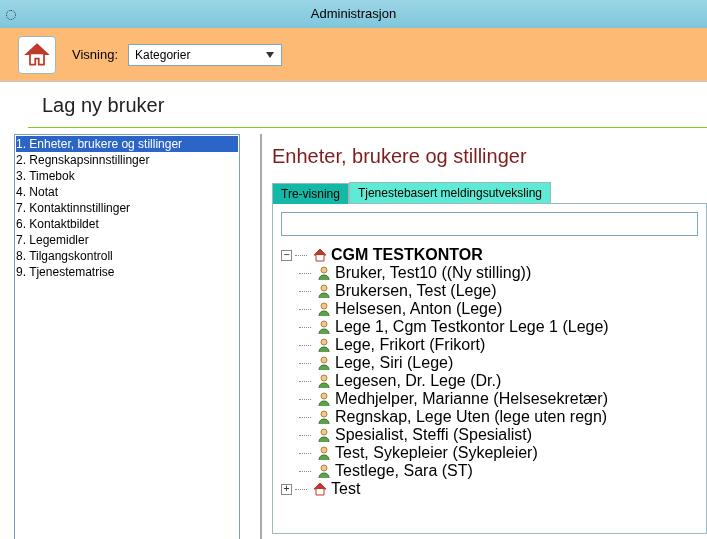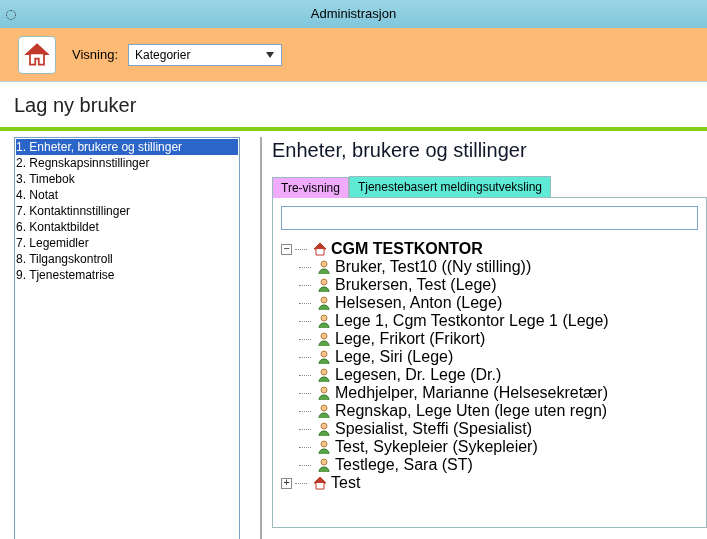--- a/index.html
+++ b/index.html
@@ -33,21 +33,22 @@
     border:1px solid #7da6c9; background:#fff; width:154px; height:22px;
     display:flex; align-items:center; justify-content:space-between;
     padding:0 4px 0 6px;
   }
   .dropdown span { font-size:12px; }
   .dropdown .chev { width:14px; height:14px; display:flex; align-items:center; justify-content:center;}
   .subheader {
     padding: 12px 0 10px 14px;
     font-size: 20px;
     color:#222;
-    border-bottom:4px solid #84cc16;
+    border-bottom:1px solid #84cc16;
+    margin-left:28px;
   }
   .body-row { display:flex; height: calc(539px - 28px - 54px - 44px); }
   .left-list {
     width: 226px;
     border:1px solid #7a9ec0;
     margin: 6px 0 0 14px;
     background:#fff;
     overflow:auto;
     padding:1px;
   }
@@ -60,28 +61,28 @@
   .left-item.selected {
     background:#2b65c7;
     color:#fff;
   }
   .right-pane {
     flex:1;
     margin: 6px 0 0 20px;
     border-left:2px solid #aaa;
     padding-left:10px;
   }
-  .right-title { font-size:20px; margin: 2px 0 14px 0; color:#0f172a;}
+  .right-title { font-size:20px; margin: 11px 0 14px 0; color:#7f1d1d;}
   .tabstrip { display:flex; border-bottom:1px solid #9bb; }
   .tab {
     border:1px solid #9bb; border-bottom:none;
     padding:3px 8px; background:#5eead4; margin-right:0;
     font-size:12px;
   }
-  .tab.active { background:#f0abfc; position:relative; top:1px;}
+  .tab.active { background:#14b8a6; position:relative; top:1px;}
   .tab-content {
     border:1px solid #9bb; border-top:none;
     padding:8px;
     background:#fff;
     height: 330px;
   }
   .search-row { border:1px solid #7da6c9; height:24px; margin-bottom:10px; }
   .tree { font-size:12px; }
   .tree-row { display:flex; align-items:center; height:18px; white-space:nowrap;}
   .indent0 { margin-left:0; }

